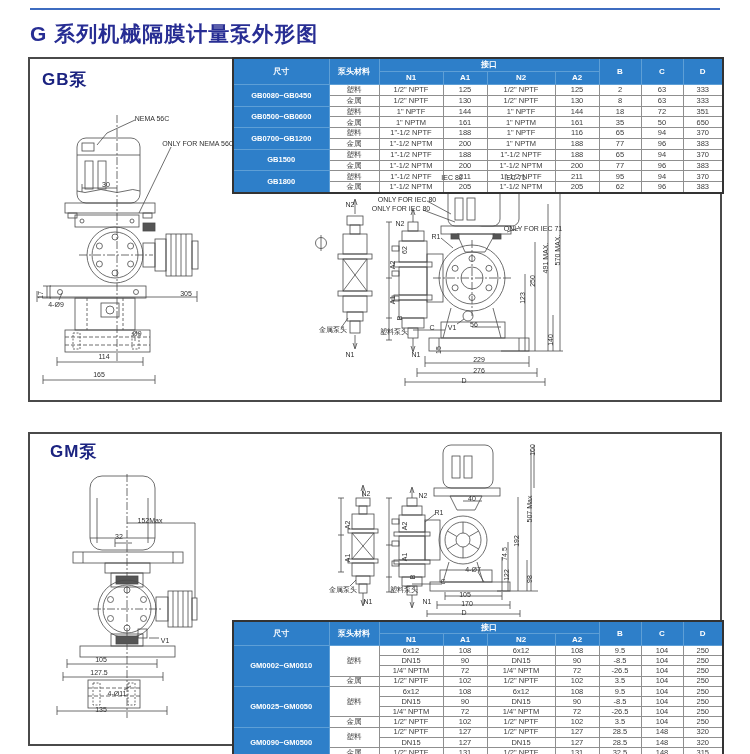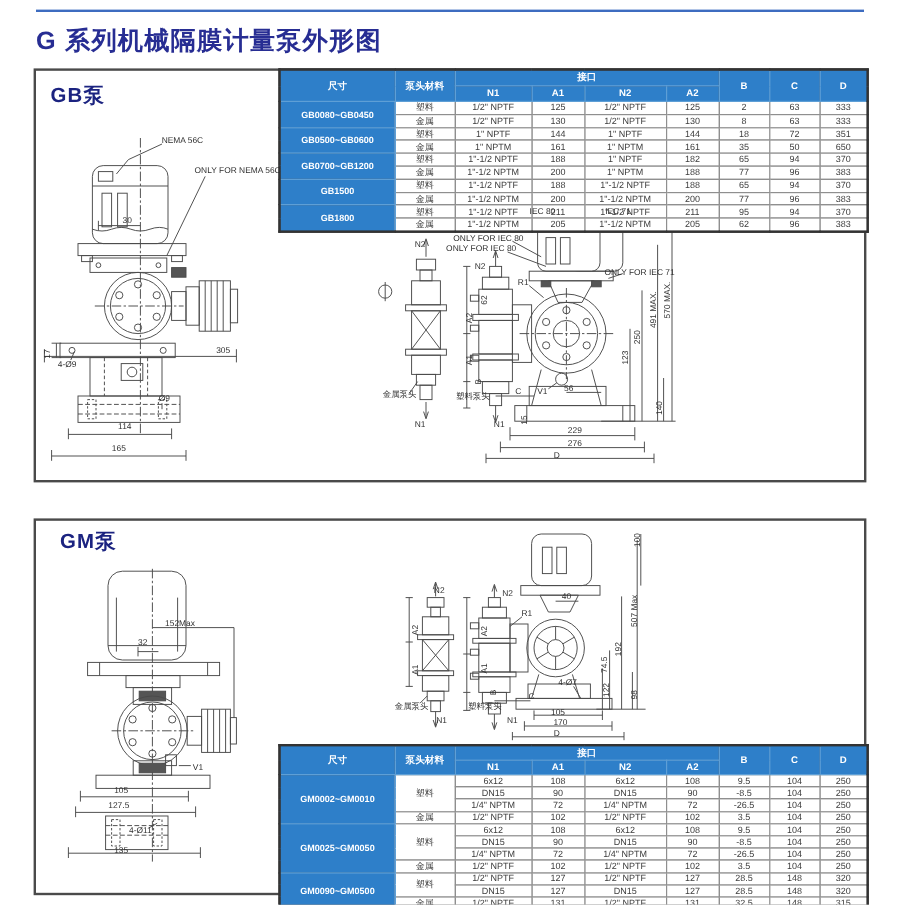--- a/index.html
+++ b/index.html
@@ -413,21 +413,21 @@
           <td>35</td>
           <td>50</td>
           <td>650</td>
         </tr>
         <tr class="group-start">
           <td class="size-cell" rowspan="2">GB0700~GB1200</td>
           <td rowspan="1">塑料</td>
           <td>1"-1/2 NPTF</td>
           <td>188</td>
           <td>1" NPTF</td>
-          <td>182</td>
+          <td>116</td>
           <td>65</td>
           <td>94</td>
           <td>370</td>
         </tr>
         <tr>
           <td rowspan="1">金属</td>
           <td>1"-1/2 NPTM</td>
           <td>200</td>
           <td>1" NPTM</td>
           <td>188</td>

